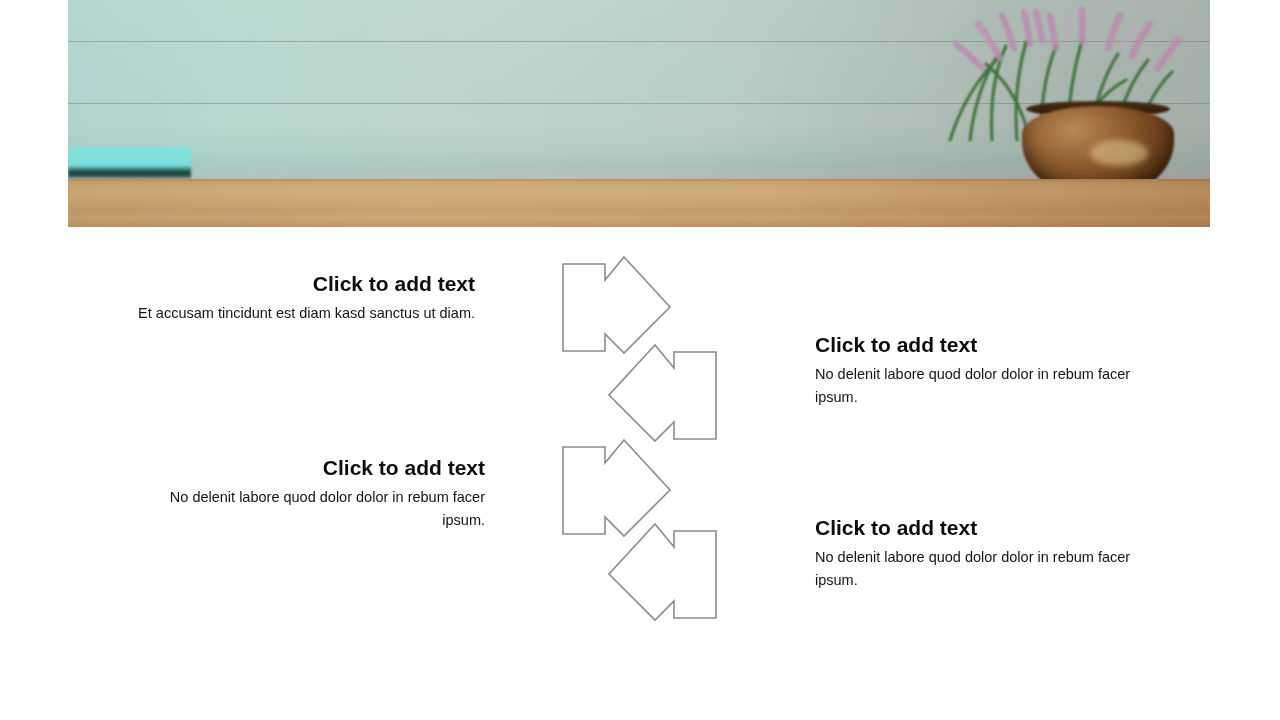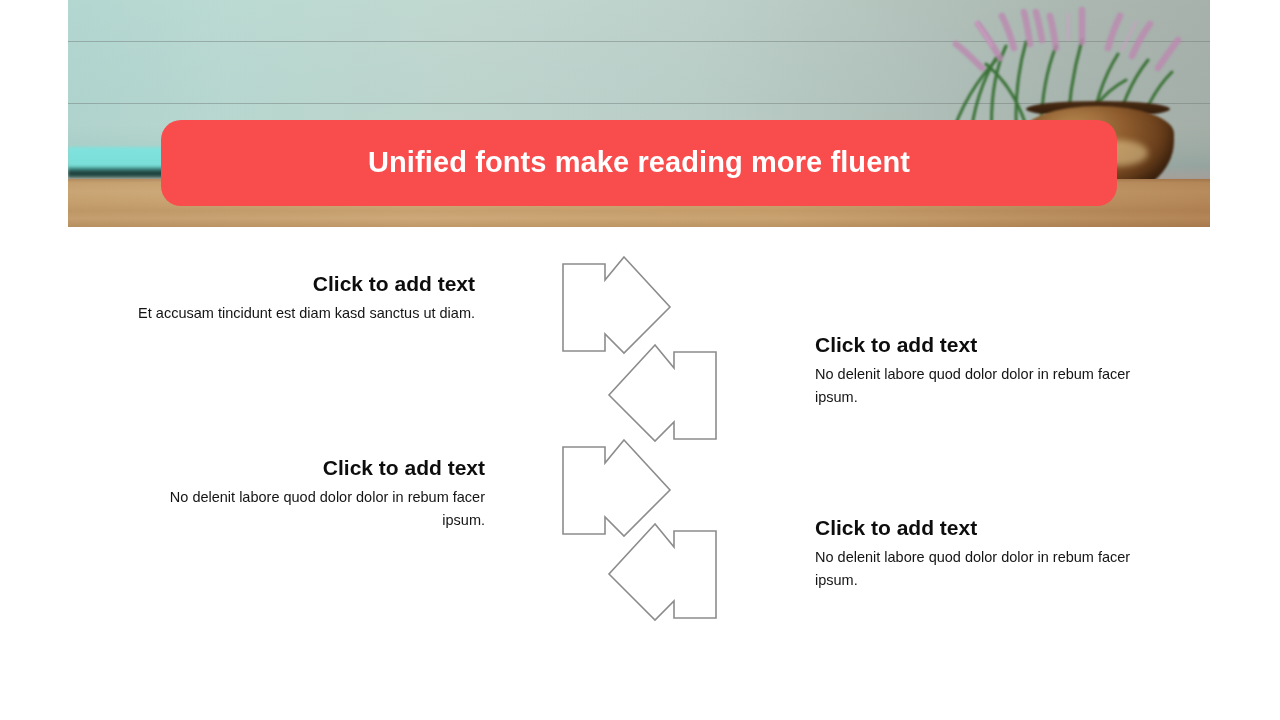--- a/index.html
+++ b/index.html
@@ -320,23 +320,20 @@
       <div class="plant-pot-rim"></div>
       <div class="plant-pot"></div>
       <div class="plant-pot-gloss"></div>
     </div>
 
     <div class="hero-bookflat"></div>
     <div class="hero-bookflat-spine"></div>
     <div class="hero-counter"></div>
   </div>
 
-  <div class="title-bar">
-    <div class="title-text">Unified fonts make reading more fluent</div>
-  </div>
 
   <div class="arrows">
     <svg width="1280" height="493" viewBox="0 0 1280 493">
 
       <polygon class="arrow-shape" points="624,30 670,80 624,126 605,107 605,124 563,124 563,37 605,37 605,53"></polygon>
 
       <polygon class="arrow-shape" points="655,118 609,168 655,214 674,195 674,212 716,212 716,125 674,125 674,141"></polygon>
 
       <polygon class="arrow-shape" points="624,213 670,263 624,309 605,290 605,307 563,307 563,220 605,220 605,236"></polygon>
 

